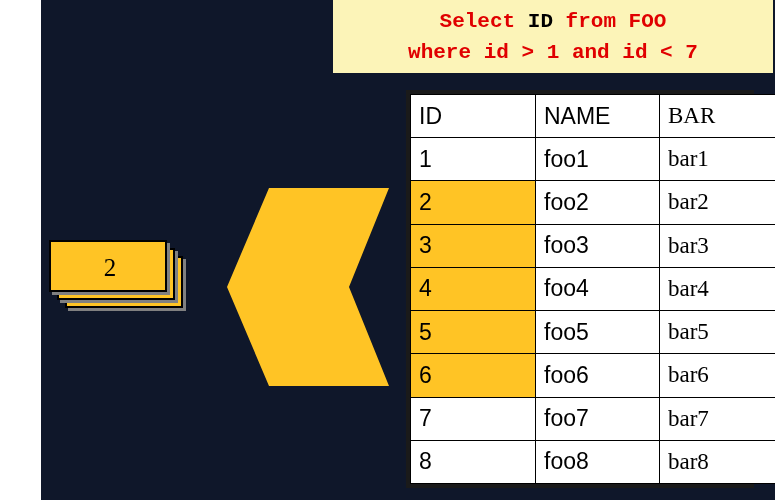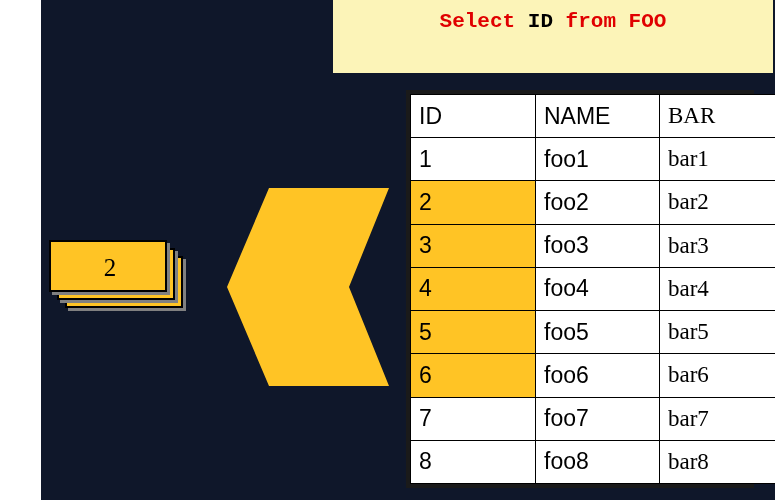--- a/index.html
+++ b/index.html
@@ -118,20 +118,21 @@
   #foo-table .col-bar  { width: 116px; font-family: Liberation Serif, serif; }
   #foo-table td.selected { background: #ffc425; }
 </style>
 </head>
 <body>
 
 <div id="stage">
 
   <div id="query-banner">
     <div class="query-line"><span class="q-red">Select </span><span class="q-black">ID</span><span class="q-red"> from FOO</span></div>
+    <div class="query-line q-red">where id &gt; 1 and id &lt; 7</div>
   </div>
 
   <div id="flow-arrow">
     <svg width="175" height="210" viewBox="0 0 175 210" xmlns="http://www.w3.org/2000/svg">
       <polygon points="48,6 168,6 128,105 168,204 48,204 6,105" fill="#ffc425"></polygon>
     </svg>
   </div>
 
   <div id="result-card-stack">
     <div class="stack-card" id="stack-card-back"></div>

